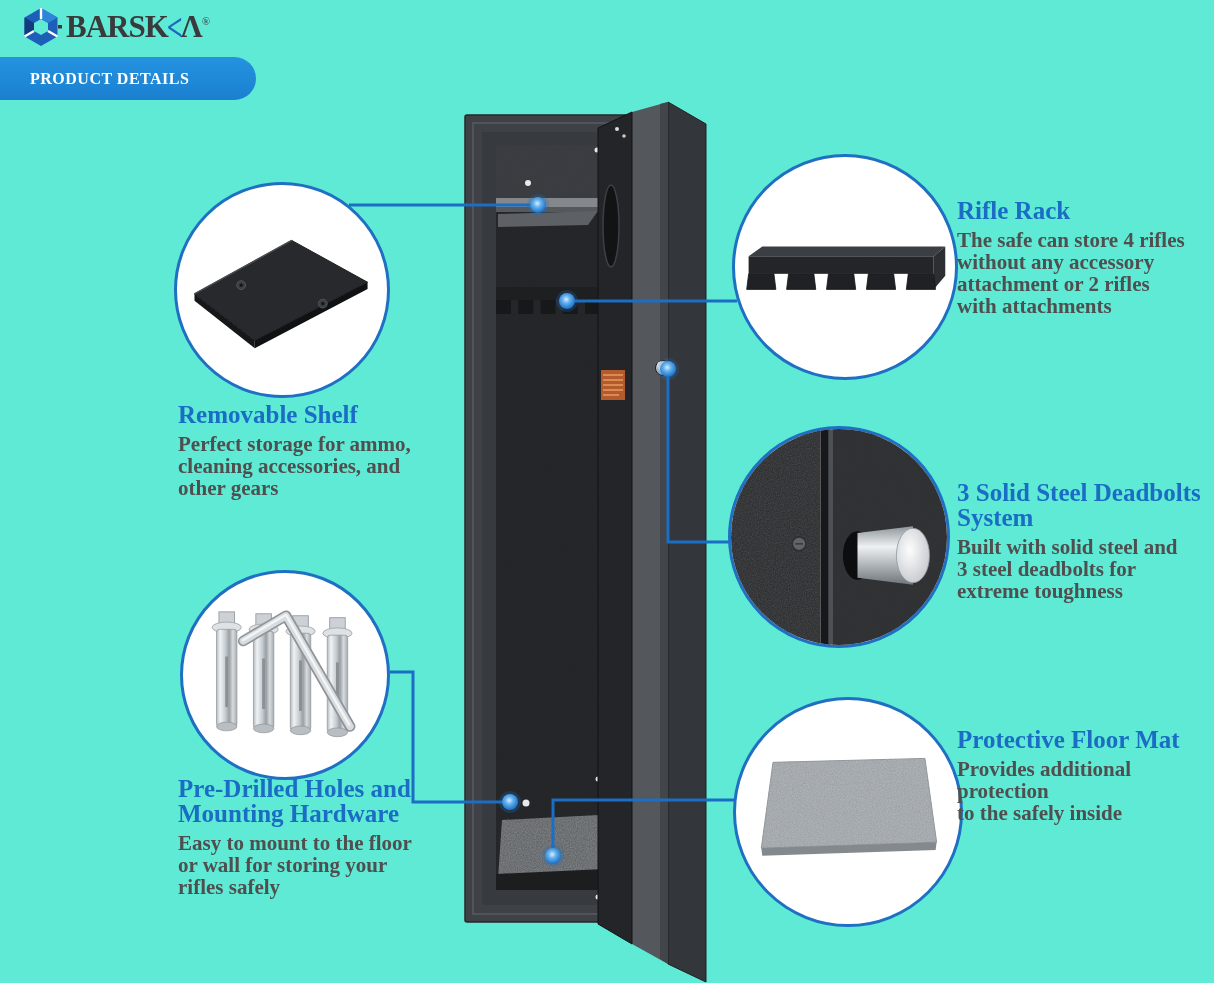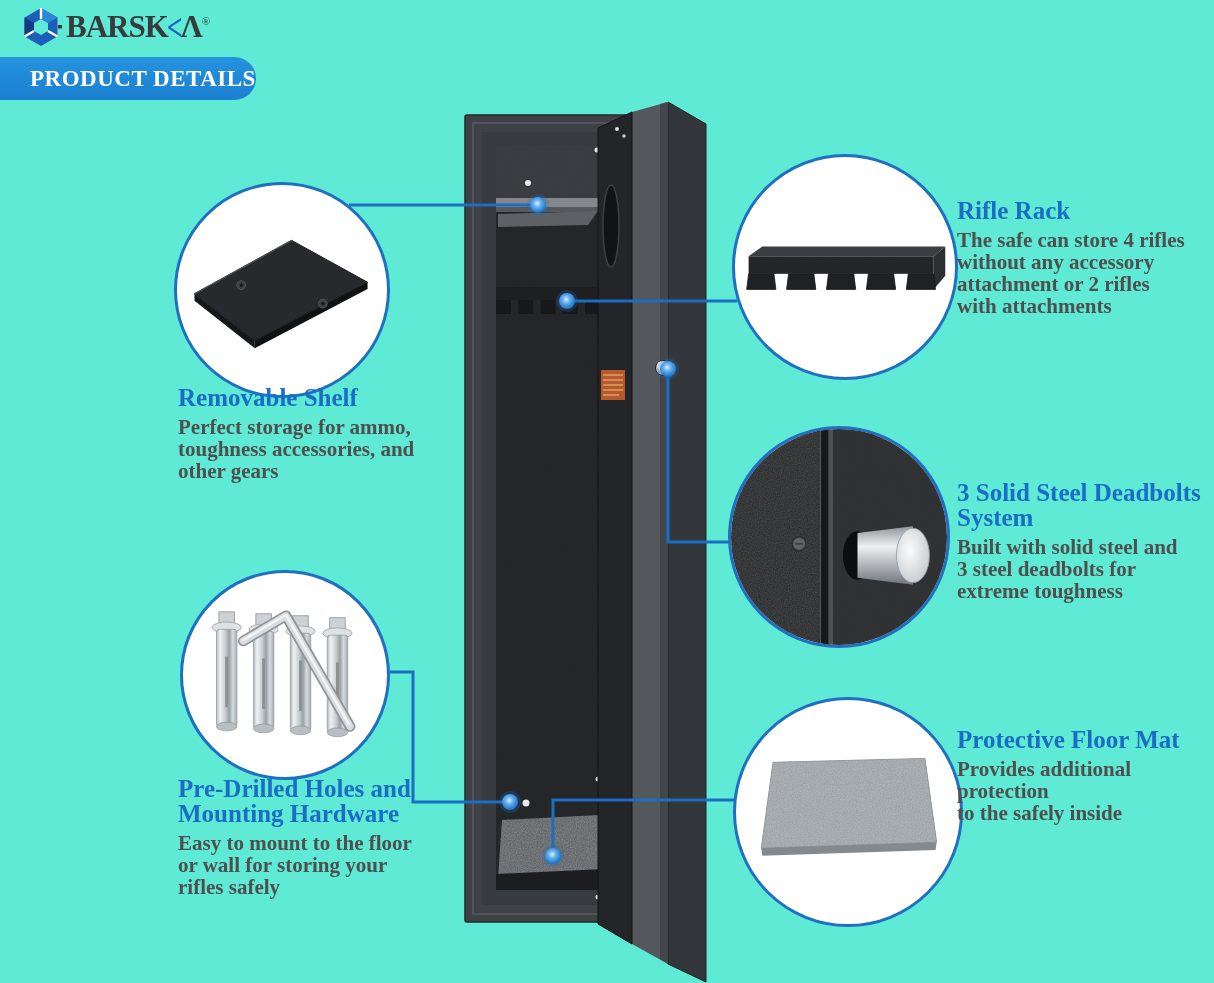--- a/index.html
+++ b/index.html
@@ -8,21 +8,21 @@
     overflow:hidden;font-family:Liberation Serif, serif;
   }
   
   .logo{position:absolute;left:20px;top:6px;display:flex;align-items:center;gap:4px;}
   .logo-text{font-size:31px;font-weight:800;color:#3a3a3c;letter-spacing:-1px;display:flex;align-items:center;}
   .logo-chevron{color:#1f66c2;font-weight:800;transform:scaleY(1.25) scaleX(.9);display:inline-block;margin:0 -2px;}
   .logo-reg{font-size:11px;color:#3a3a3c;vertical-align:top;margin-top:-12px;font-weight:400;}
   .banner{
     position:absolute;left:0;top:57px;width:256px;height:43px;
     background:linear-gradient(180deg,#2493e0,#1b7fd0);
-    border-radius:0 22px 22px 0;color:#fff;font-size:23px;font-weight:700;
+    border-radius:0 22px 22px 0;color:#fff;font-size:16px;font-weight:700;
     letter-spacing:.5px;line-height:43px;padding-left:30px;box-sizing:border-box;
   }
   
   .abs{position:absolute;}
   
   .bubble{
     position:absolute;border-radius:50%;background:#fff;
     border:3px solid #1f6fc3;box-sizing:border-box;overflow:hidden;z-index:3;
   }
   .bubble svg{display:block;width:100%;height:100%;}
@@ -287,24 +287,24 @@
 
   <div class="bubble" style="left:733px;top:697px;width:230px;height:230px">
     <svg viewBox="0 0 230 230">
       <polygon points="38,64 194,60 206,146 26,152" fill="#a7adb1" stroke="#8f9599" stroke-width="1"></polygon>
       <polygon points="38,64 194,60 206,146 26,152" fill="#6f7578" filter="url(#nzDark)" opacity="0.45"></polygon>
       <polygon points="38,64 194,60 206,146 26,152" fill="#c7ccd0" filter="url(#nzLight)" opacity="0.5"></polygon>
       <polygon points="26,152 206,146 205,154 27,160" fill="#84898d"></polygon>
     </svg>
   </div>
 
-  <div class="callout-text" style="left:178px;top:385px;width:250px">
+  <div class="callout-text" style="left:178px;top:402px;width:250px">
     <div class="callout-title">Removable Shelf</div>
     <div class="callout-desc">Perfect storage for ammo,
-toughness accessories, and
+cleaning accessories, and
 other gears</div>
   </div>
 
   <div class="callout-text" style="left:957px;top:198px;width:252px">
     <div class="callout-title">Rifle Rack</div>
     <div class="callout-desc">The safe can store 4 rifles
 without any accessory
 attachment or 2 rifles
 with attachments</div>
   </div>

